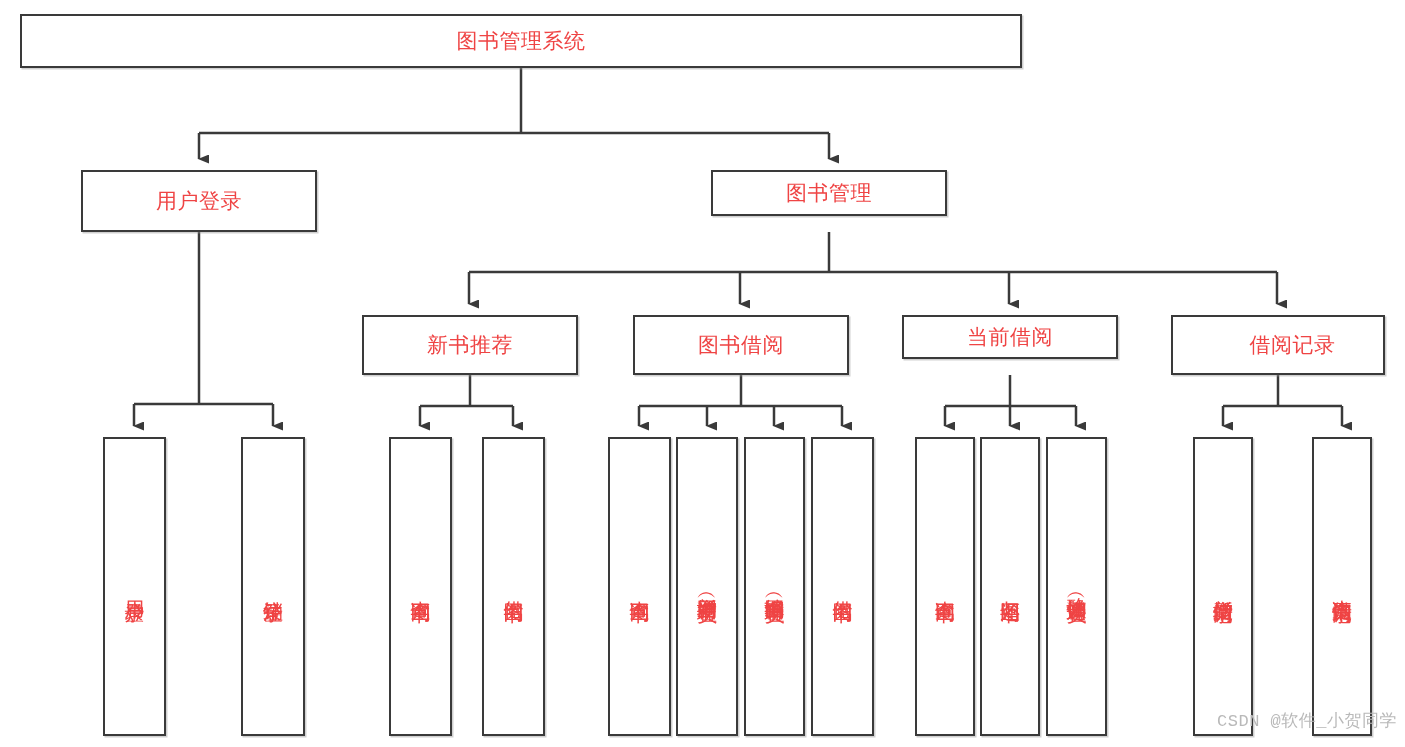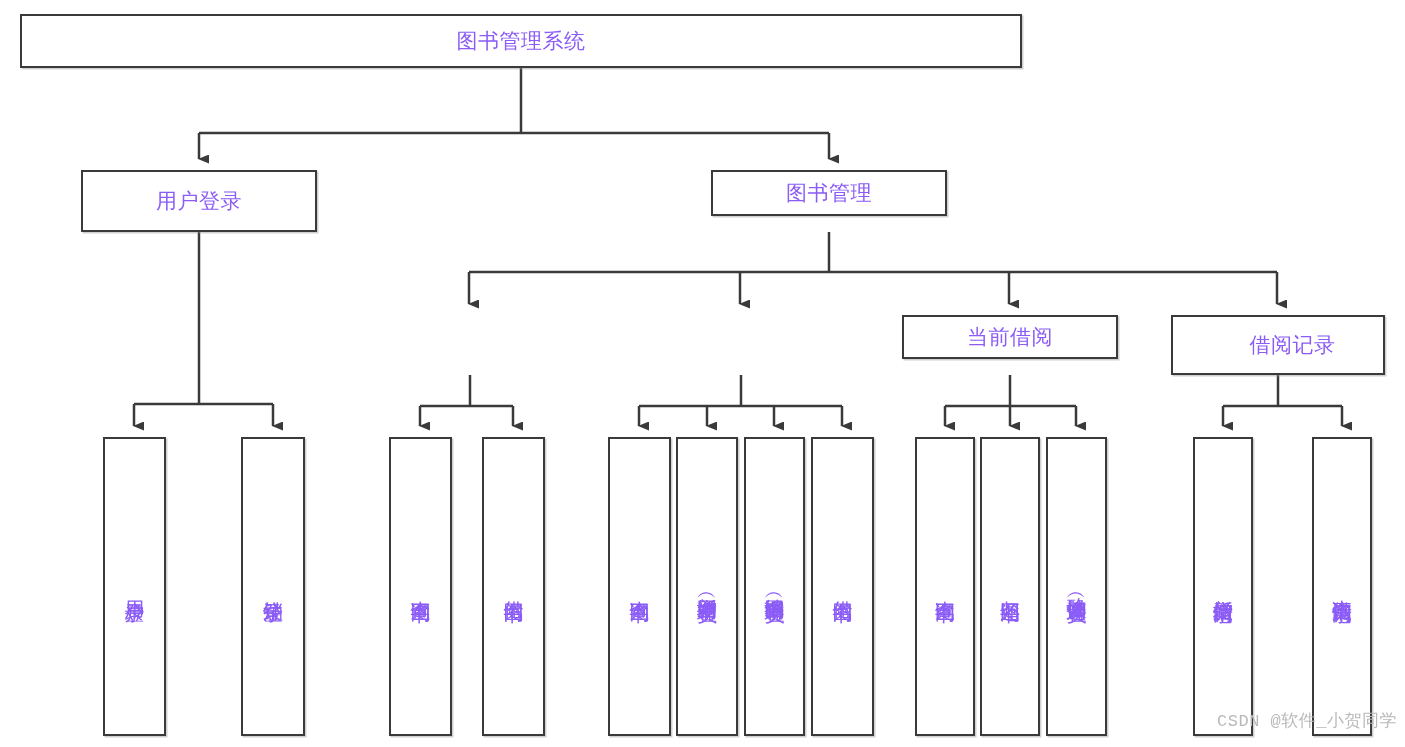--- a/index.html
+++ b/index.html
@@ -35,21 +35,21 @@
     box-shadow: 1.5px 1.5px 0 rgba(150,150,150,0.45);
     display: flex;
     align-items: center;
     justify-content: center;
     z-index: 3;
   }
   .node .label {
     font-size: 21px;
     line-height: 1.15;
     letter-spacing: 0.5px;
-    color: #8b5cf6;
+    color: #ef4444;
     text-align: right;
     white-space: nowrap;
   }
   .node.leaf {
     align-items: center;
     justify-content: center;
   }
   .node.leaf .label {
     writing-mode: vertical-rl;
     text-orientation: upright;
@@ -124,21 +124,27 @@
   </div>
 
   <div class="node l2" style="left:81px;top:170px;width:236px;height:62px;">
     <span class="label">用户登录</span>
   </div>
 
   <div class="node l2" style="left:711px;top:170px;width:236px;height:46px;">
     <span class="label">图书管理</span>
   </div>
 
-
+  <div class="node l3" style="left:362px;top:315px;width:216px;height:60px;">
+    <span class="label">新书推荐</span>
+  </div>
+
+  <div class="node l3" style="left:633px;top:315px;width:216px;height:60px;">
+    <span class="label">图书借阅</span>
+  </div>
 
   <div class="node l3" style="left:902px;top:315px;width:216px;height:44px;">
     <span class="label">当前借阅</span>
   </div>
 
   <div class="node l3" style="left:1171px;top:315px;width:214px;height:60px;padding-left:29px;">
     <span class="label">借阅记录</span>
   </div>
 
   <div class="node leaf" style="left:103px;top:437px;width:63px;height:299px;">

